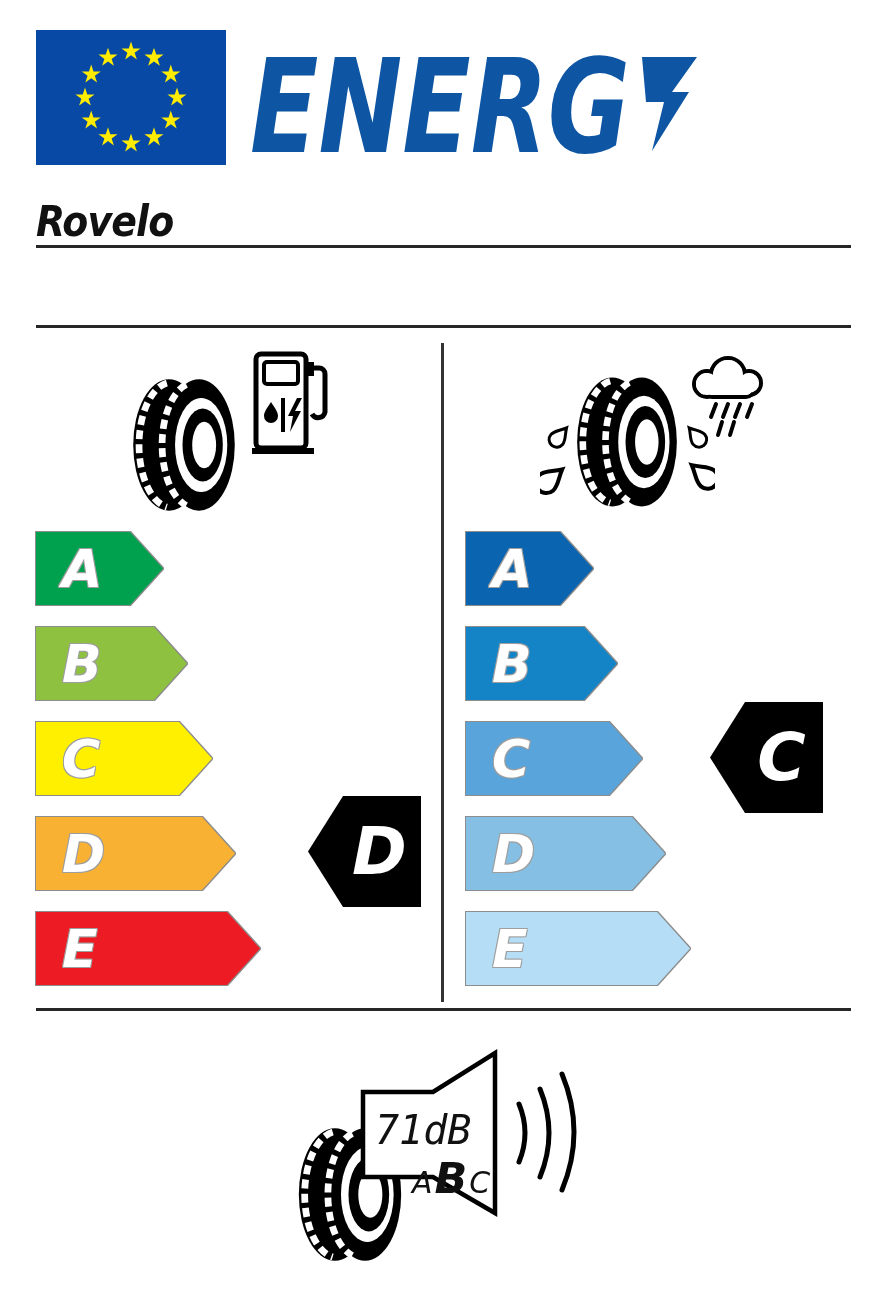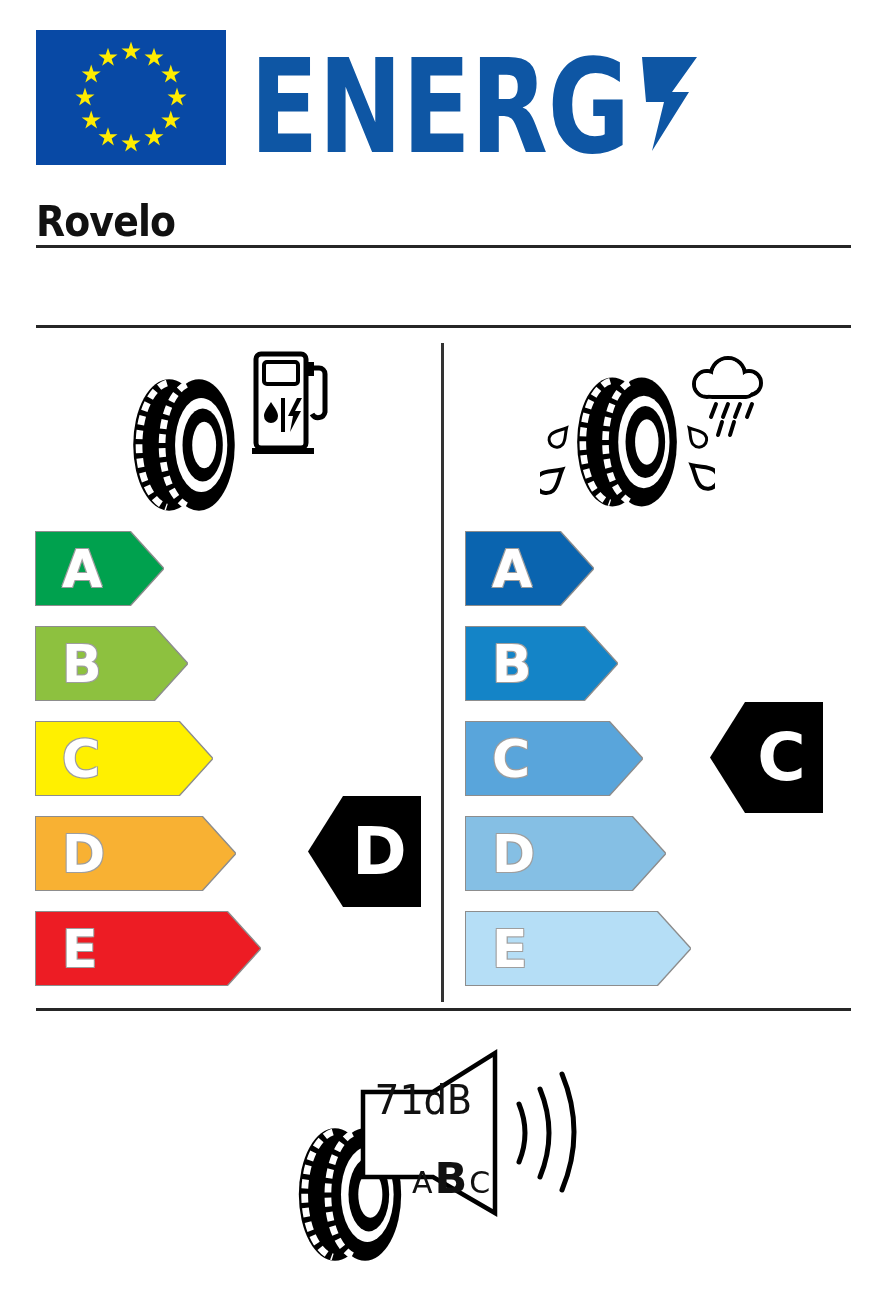--- a/index.html
+++ b/index.html
@@ -1,18 +1,18 @@
 <!DOCTYPE html>
 <html><head>
 <meta charset="utf-8">
 <style>
   html,body{margin:0;padding:0;background:#fff;}
   .label{
     position:relative;width:886px;height:1299px;background:#fff;
-    font-family:"DejaVu Sans","Liberation Sans",sans-serif;overflow:hidden;
+    font-family:"DejaVu Sans","Liberation Sans",sans-serif;overflow:hidden;font-style:italic;
   }
   .abs{position:absolute;}
   
   .brand{
     position:absolute;left:36px;top:196px;font-size:43px;font-weight:700;color:#111;
     transform:scaleX(.88);transform-origin:left top;letter-spacing:-1px;
   }
   .hr{position:absolute;left:36px;width:815px;height:3px;background:#262626;}
   .hr1{top:245px;} .hr2{top:325px;} .hr3{top:1008px;}
   .vline{position:absolute;left:441px;top:343px;width:3px;height:659px;background:#333;}
@@ -37,21 +37,21 @@
   .rating{
     position:absolute;width:113px;height:111px;background:#000;color:#fff;
     clip-path:polygon(0 50%,31% 0,100% 0,100% 100%,31% 100%);
     display:flex;align-items:center;justify-content:center;
   }
   .rating span{font-size:66px;font-weight:700;line-height:1;padding-left:30px;}
   .rating-fuel{left:308px;top:796px;}
   .rating-wet{left:710px;top:702px;}
   
   .db{
-    position:absolute;left:375px;top:1080px;font-family:"DejaVu Sans Mono","Liberation Mono",monospace;
+    position:absolute;left:375px;top:1110px;font-family:"DejaVu Sans Mono","Liberation Mono",monospace;
     font-size:40px;color:#111;line-height:1;white-space:nowrap;
   }
   .abc{position:absolute;left:412px;top:1153px;color:#111;letter-spacing:2px;}
   .abc .nc{font-size:30px;font-weight:400;}
   .abc .sel{font-size:43px;font-weight:700;}
   svg{display:block;}
 </style>
 </head>
 <body>
 

